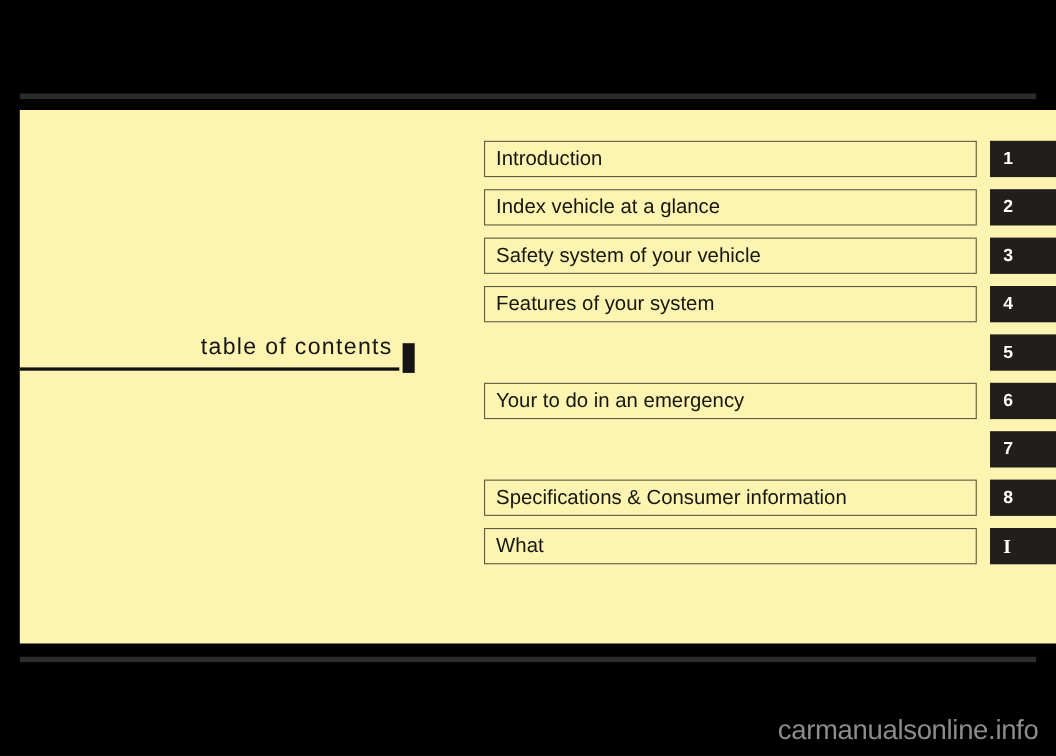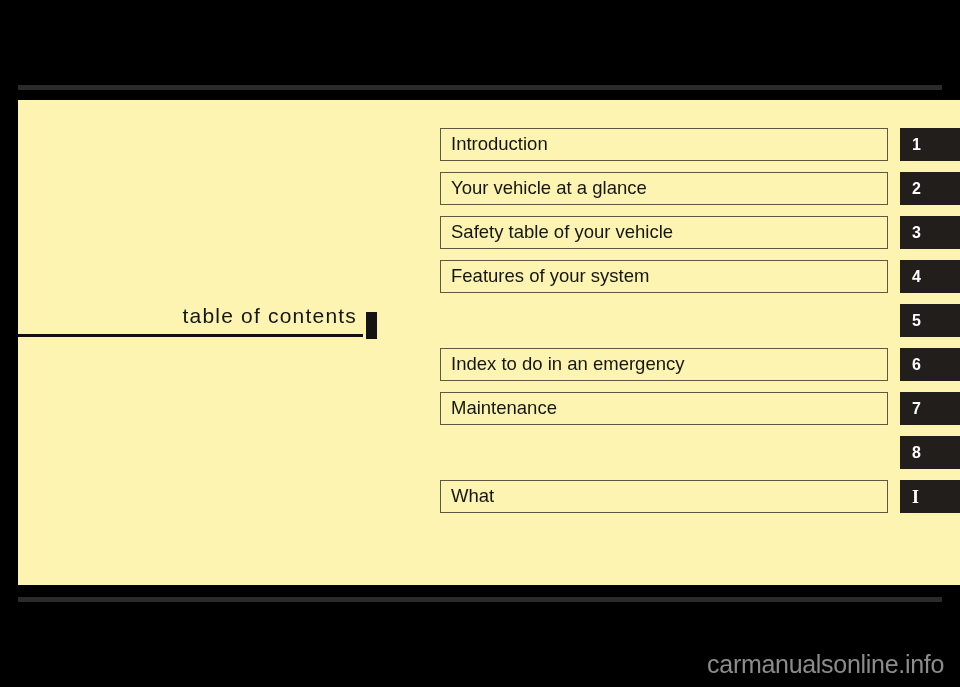--- a/index.html
+++ b/index.html
@@ -154,30 +154,30 @@
         <div class="toc-box">
           <span class="toc-label">Introduction</span>
         </div>
         <div class="toc-tab">
           <span class="toc-tab-num">1</span>
         </div>
       </div>
 
       <div class="toc-row">
         <div class="toc-box">
-          <span class="toc-label">Your vehicle at a glance</span>
+          <span class="toc-label">Index vehicle at a glance</span>
         </div>
         <div class="toc-tab">
           <span class="toc-tab-num">2</span>
         </div>
       </div>
 
       <div class="toc-row">
         <div class="toc-box">
-          <span class="toc-label">Safety table of your vehicle</span>
+          <span class="toc-label">Safety system of your vehicle</span>
         </div>
         <div class="toc-tab">
           <span class="toc-tab-num">3</span>
         </div>
       </div>
 
       <div class="toc-row">
         <div class="toc-box">
           <span class="toc-label">Features of your system</span>
         </div>
@@ -187,37 +187,37 @@
       </div>
 
       <div class="toc-row">
         <div class="toc-tab">
           <span class="toc-tab-num">5</span>
         </div>
       </div>
 
       <div class="toc-row">
         <div class="toc-box">
-          <span class="toc-label">Index to do in an emergency</span>
+          <span class="toc-label">Your to do in an emergency</span>
         </div>
         <div class="toc-tab">
           <span class="toc-tab-num">6</span>
         </div>
       </div>
 
       <div class="toc-row">
-        <div class="toc-box">
-          <span class="toc-label">Maintenance</span>
-        </div>
         <div class="toc-tab">
           <span class="toc-tab-num">7</span>
         </div>
       </div>
 
       <div class="toc-row">
+        <div class="toc-box">
+          <span class="toc-label">Specifications &amp; Consumer information</span>
+        </div>
         <div class="toc-tab">
           <span class="toc-tab-num">8</span>
         </div>
       </div>
 
       <div class="toc-row">
         <div class="toc-box">
           <span class="toc-label">What</span>
         </div>
         <div class="toc-tab">

